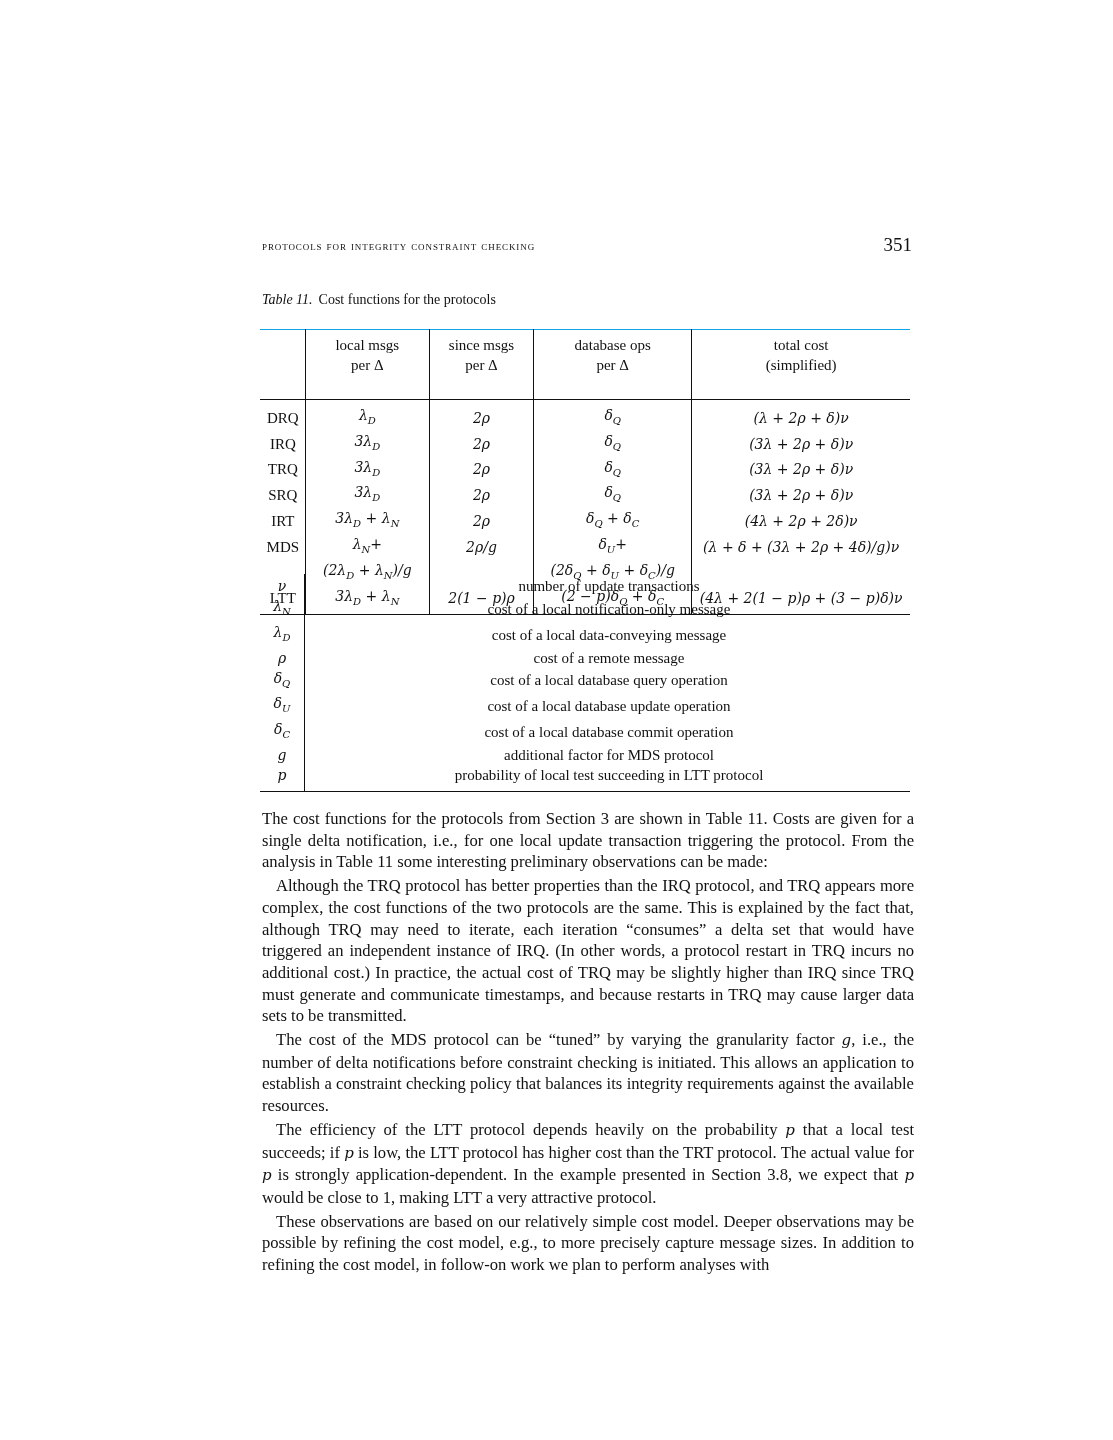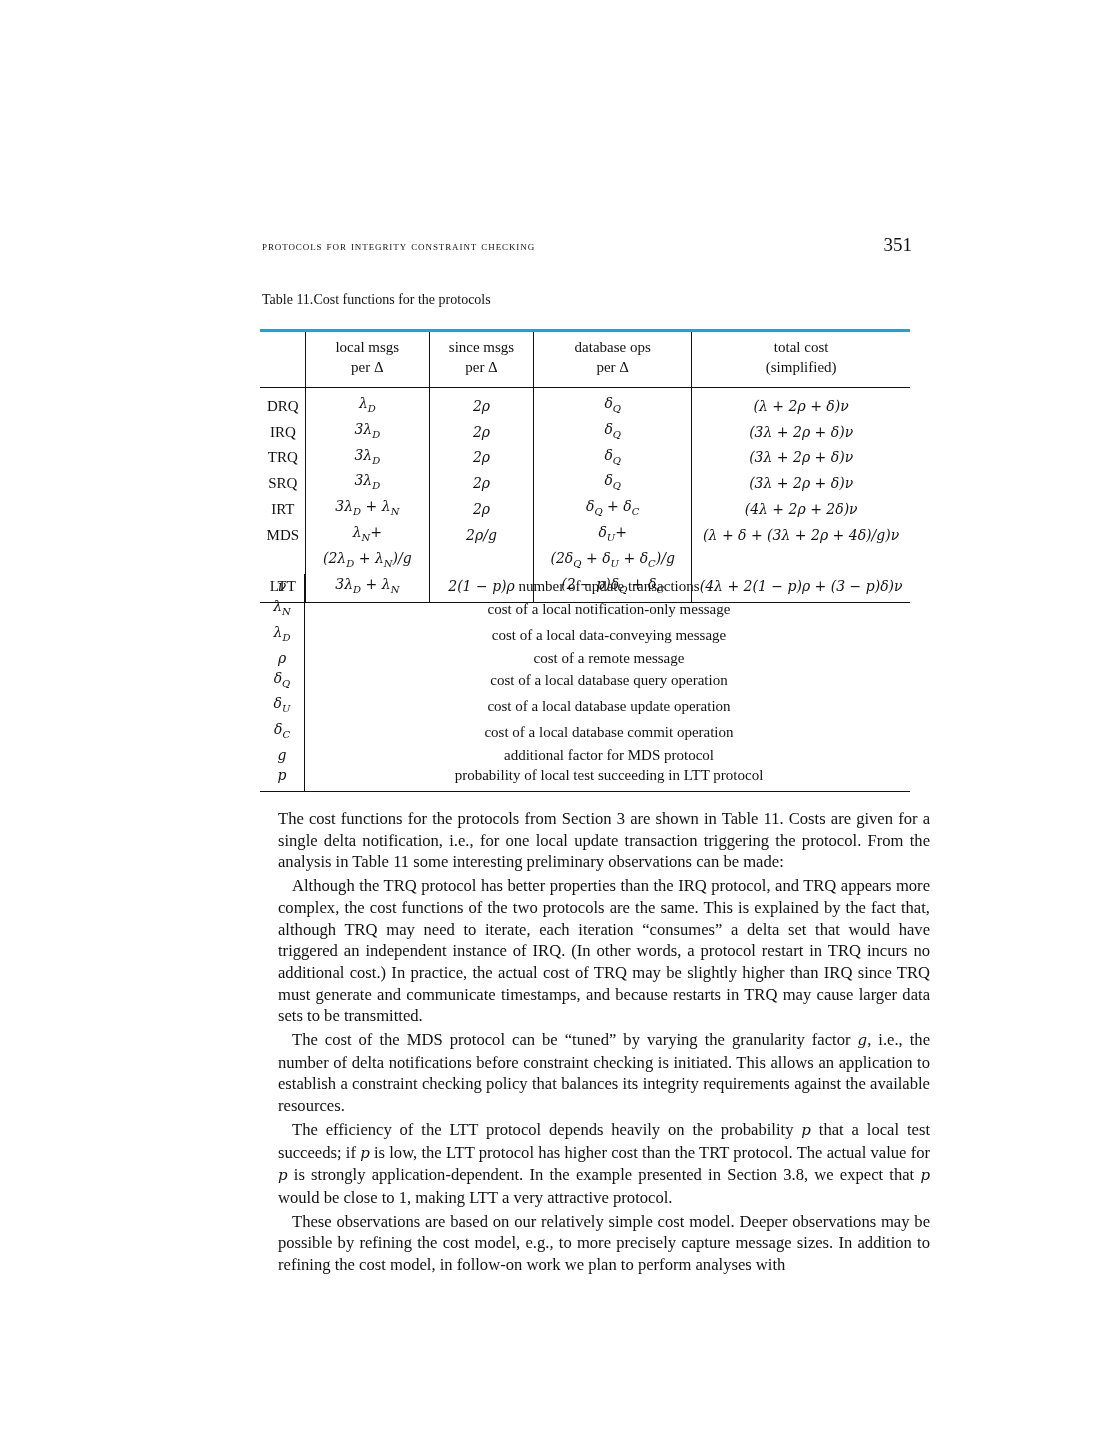--- a/index.html
+++ b/index.html
@@ -3,44 +3,44 @@
 <meta charset="utf-8">
 <style>
   html, body { margin: 0; padding: 0; background: #ffffff; }
   body { width: 1113px; height: 1440px; position: relative; overflow: hidden;
          font-family: "Liberation Serif", "DejaVu Serif", serif; color: #111; }
   .page { position: absolute; left: 262px; top: 0; width: 650px; }
   .running-head { position: absolute; top: 234px; left: 0; width: 650px; height: 24px; }
   .running-title { position: absolute; left: 0; top: 4px; font-size: 13px; letter-spacing: 0.9px; font-variant: small-caps; text-transform: lowercase; }
   .page-number { position: absolute; right: 0; top: 0; font-size: 19px; }
   .caption { position: absolute; top: 292px; left: 0; font-size: 14px; }
-  .caption .label { }
+  .caption .label { font-style: italic; margin-right: 6px; }
 
   .cost-table { position: absolute; top: 329px; left: -2px; width: 650px; border-collapse: collapse; font-size: 15px; }
   .cost-table th, .cost-table td { padding: 0; text-align: center; font-weight: normal; line-height: 20px; white-space: nowrap; }
   .cost-table thead tr:first-child th { padding-top: 5px; }
-  .cost-table thead tr:last-child th { padding-bottom: 10px; }
-  .cost-table thead { border-top: 3px solid #0ea5e9; border-bottom: 1px solid #111; margin-top: 44px; }
+  .cost-table thead tr:last-child th { padding-bottom: 24px; }
+  .cost-table thead { border-top: 1px solid #0ea5e9; border-bottom: 1px solid #111; margin-top: 44px; }
   .cost-table tbody tr:first-child td { padding-top: 5px; }
   .cost-table tbody tr:last-child td { padding-bottom: 3px; }
   .cost-table tbody { border-bottom: 1px solid #111; }
   .vsep { border-left: 1px solid #111; }
   .cost-table .proto { text-align: center; width: 44px; padding-left: 1px; }
   .c1 { width: 124px; } .c2 { width: 104px; } .c3 { width: 158px; } .c4 { width: 218px; }
   .math { font-family: "DejaVu Serif", "Liberation Serif", serif; font-style: italic; font-size: 14px; }
 
   .symbol-table { position: absolute; top: 574px; left: -2px; width: 650px; border-collapse: collapse; font-size: 15px; }
   .symbol-table td { padding: 0; line-height: 20px; }
   .symbol-table tr:first-child td { padding-top: 2px; }
   .symbol-table tr:last-child td { padding-bottom: 6px; }
   .symbol-table { border-bottom: 1px solid #111; }
   .symbol-table .sym { width: 44px; text-align: center; }
   .symbol-table .desc { padding-left: 3px; text-align: center; }
 
-  .body-text { position: absolute; top: 808px; left: 16px; width: 652px; font-size: 16.6px; line-height: 21.7px; text-align: justify; }
+  .body-text { position: absolute; top: 808px; left: 0; width: 652px; font-size: 16.6px; line-height: 21.7px; text-align: justify; }
   .body-text p { margin: 0 0 2px 0; }
   .body-text p.indent { text-indent: 14px; }
   .body-text i { font-family: "DejaVu Serif", serif; font-size: 15px; }
 </style>
 </head>
 <body>
 
 <div class="page">
   <div class="running-head">
     <span class="running-title">PROTOCOLS FOR INTEGRITY CONSTRAINT CHECKING</span>

